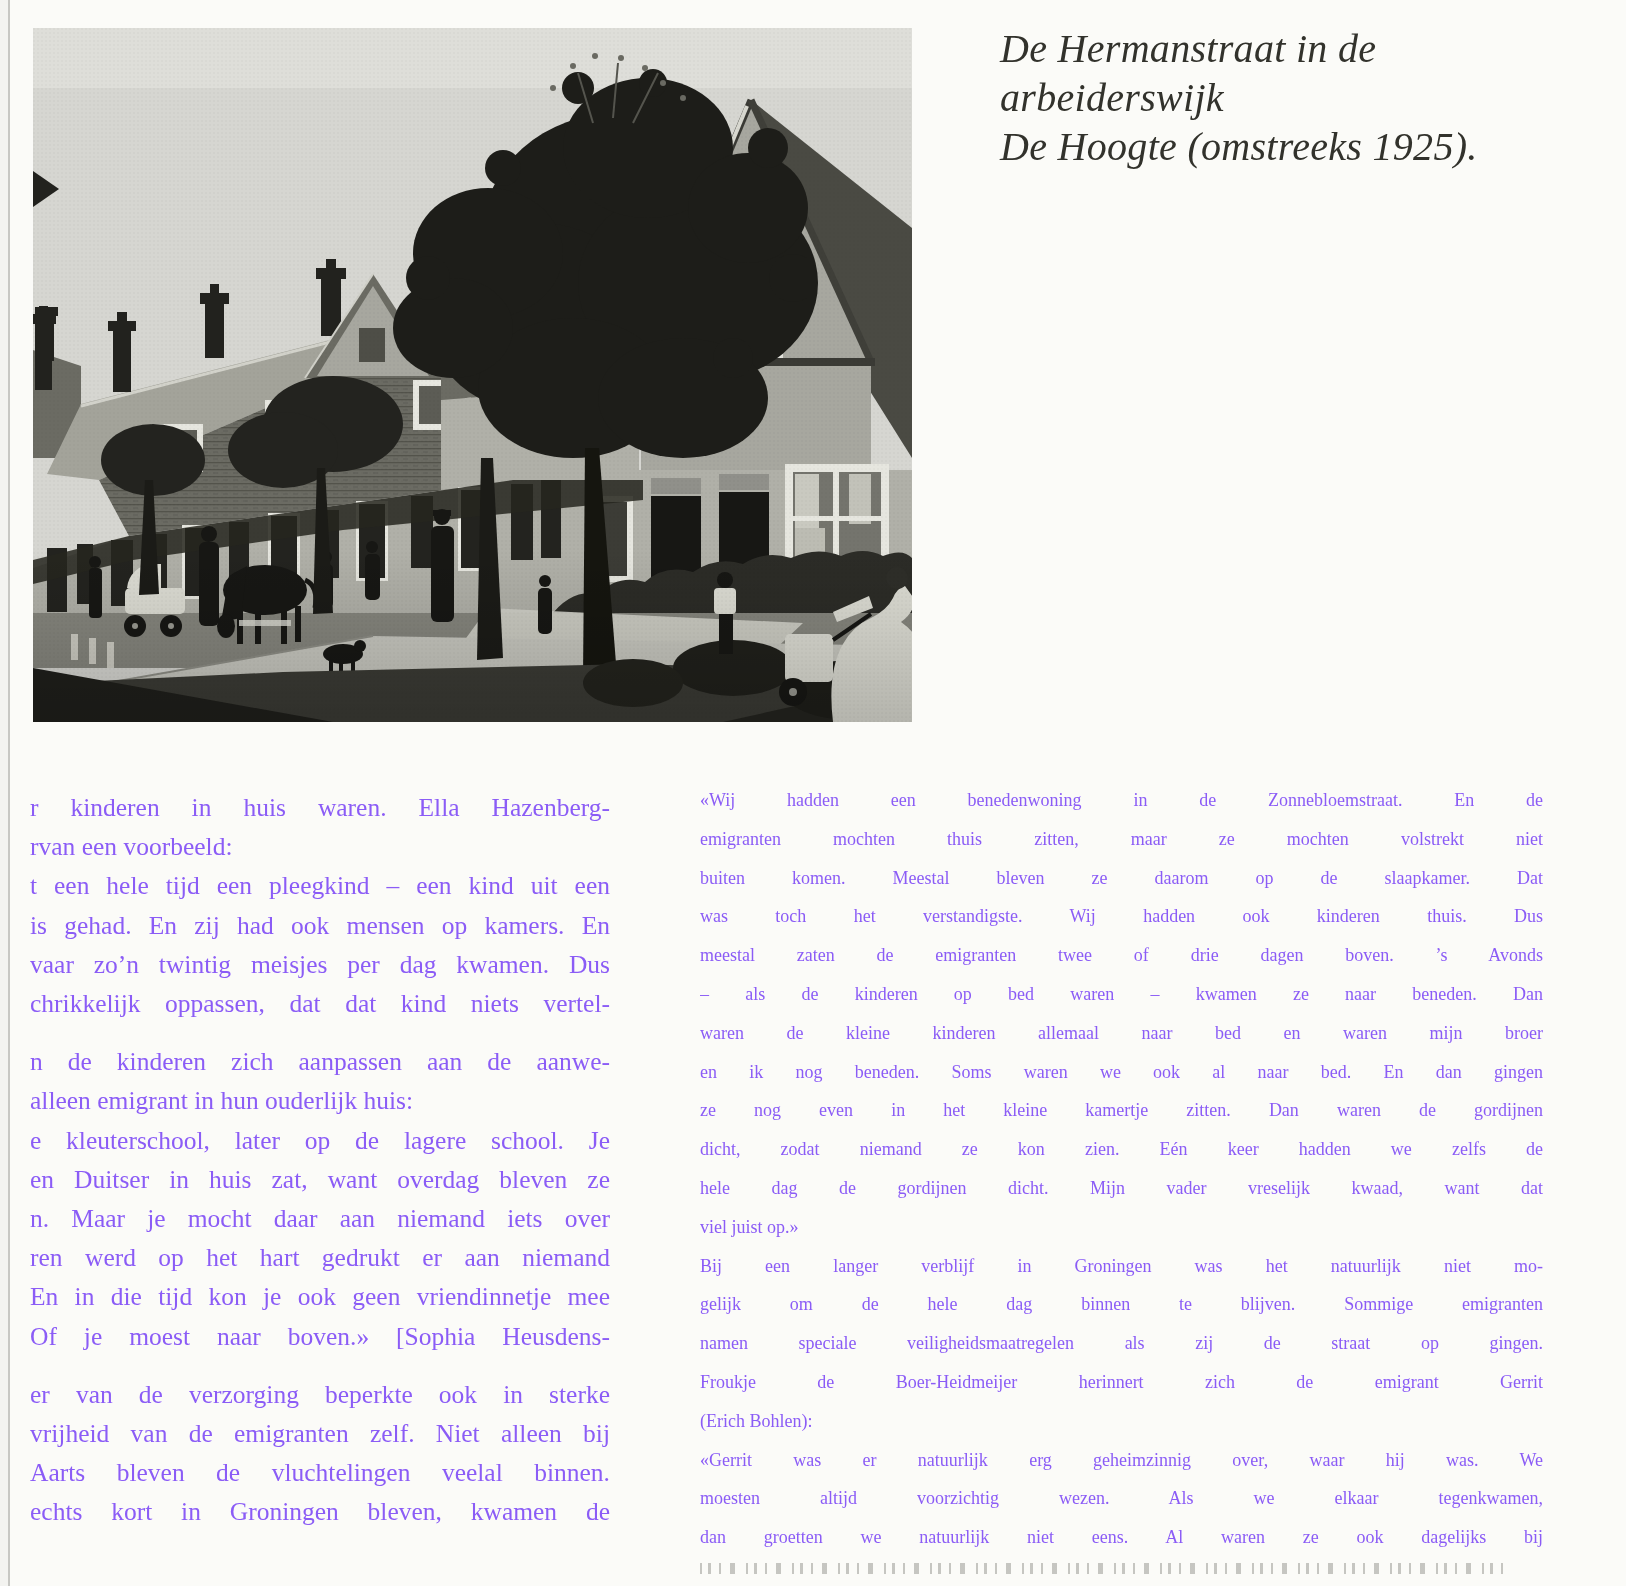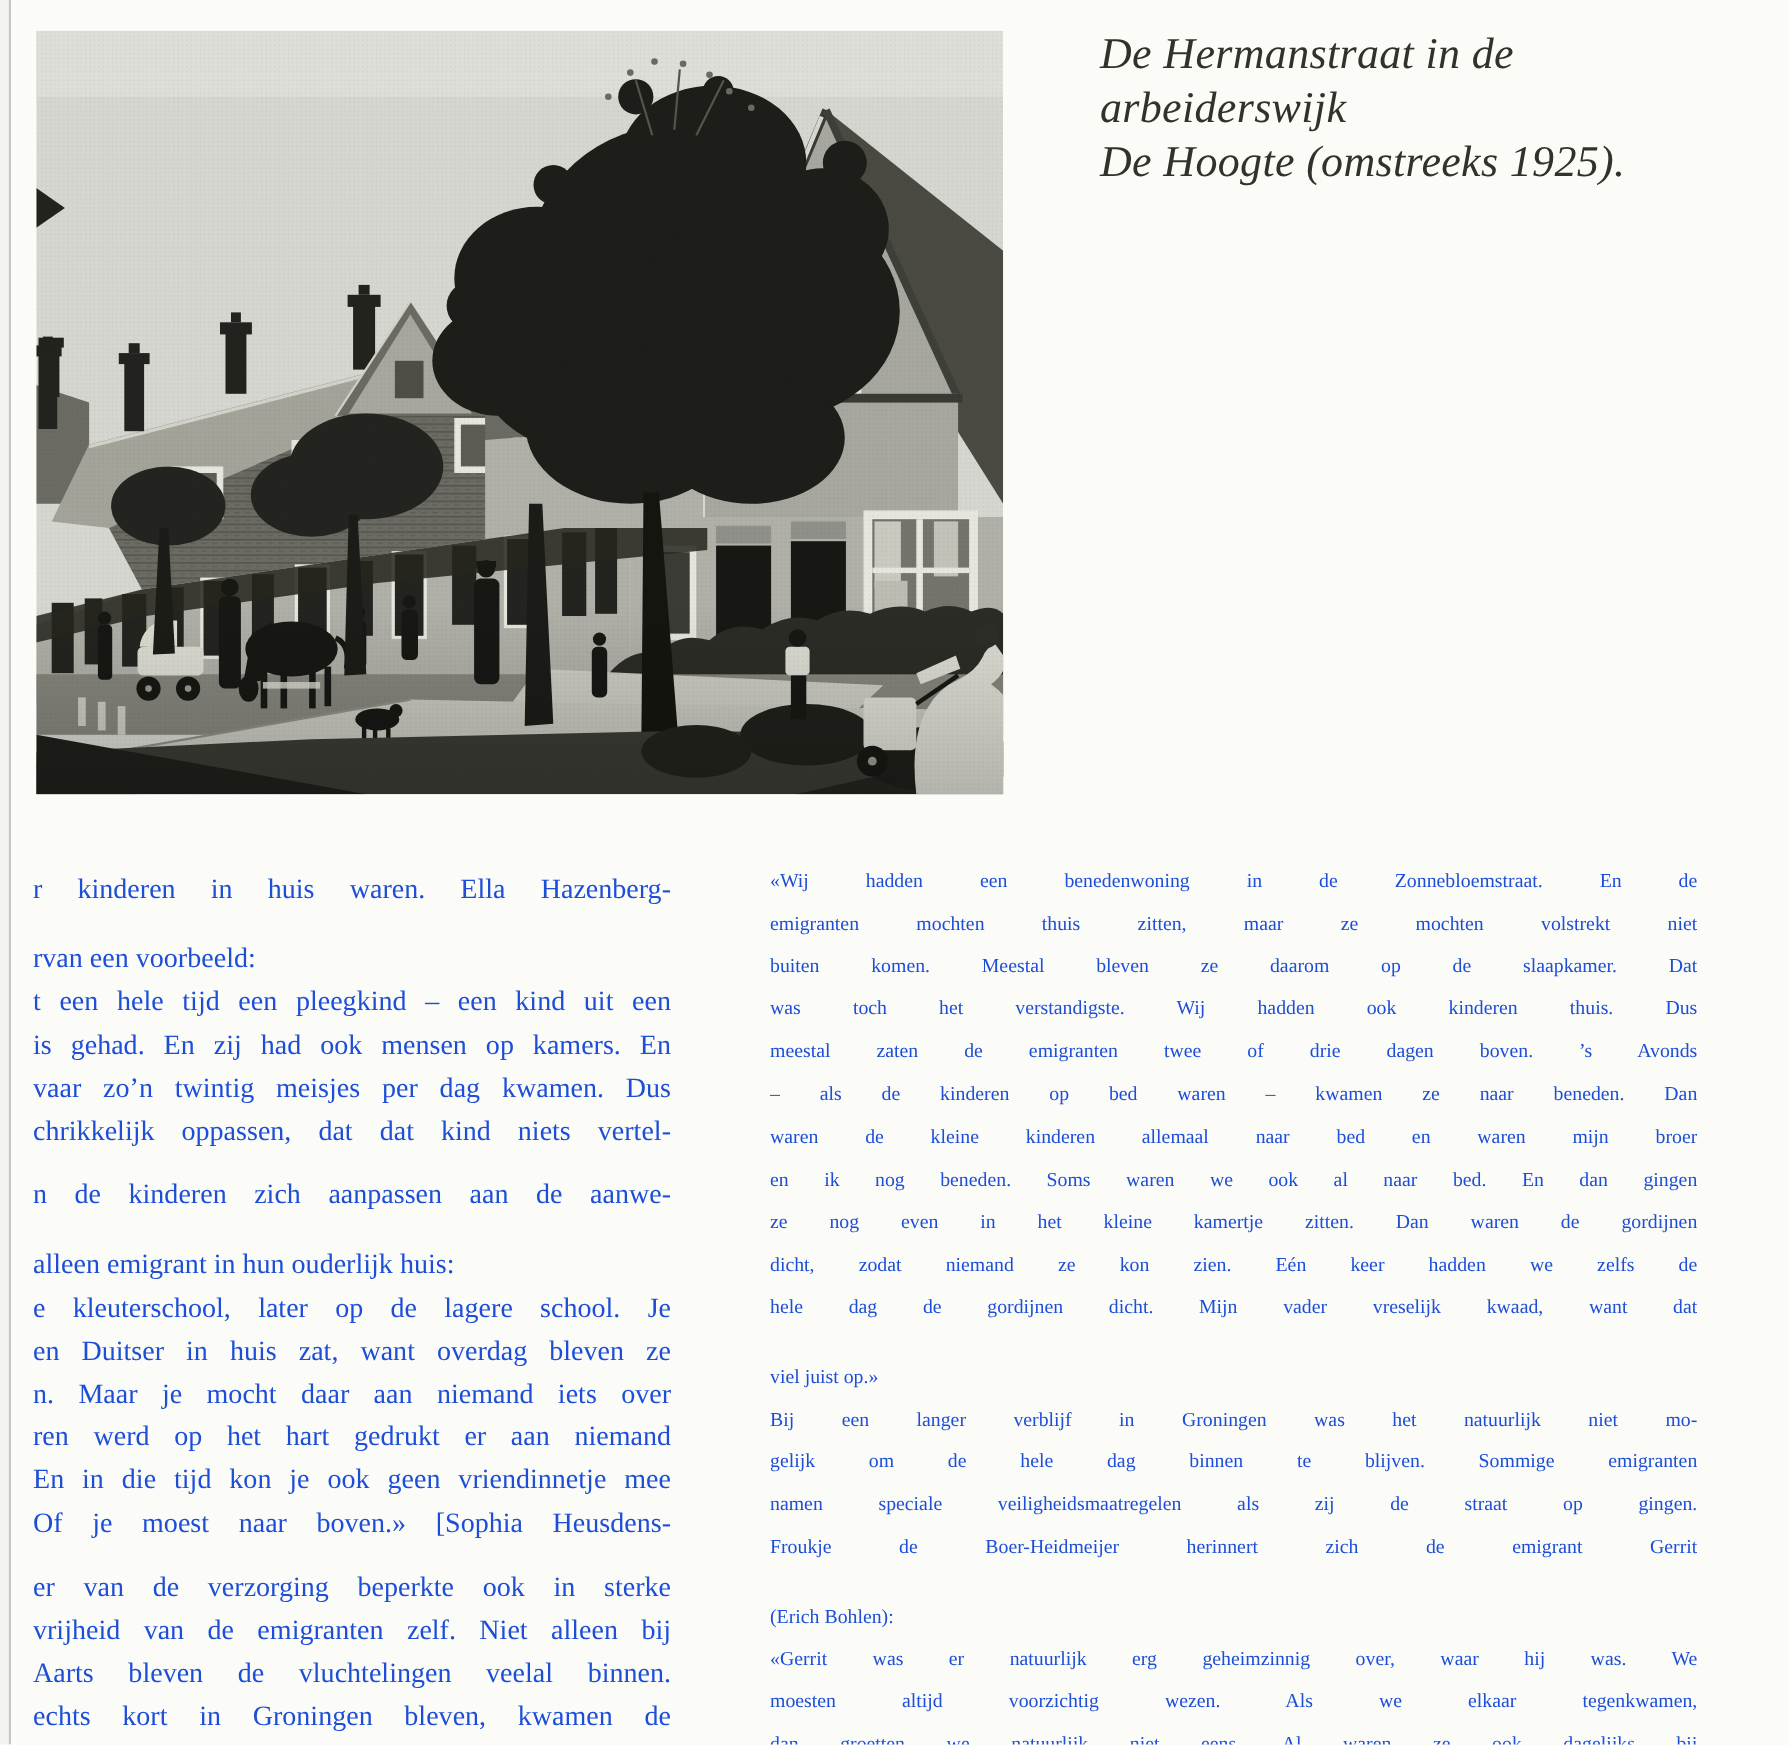--- a/index.html
+++ b/index.html
@@ -10,25 +10,25 @@
     color:#26261f;
   }
   .scan-margin{position:absolute;left:0;top:0;width:8px;height:100%;background:#f3f3f0;}
   .scan-edge{position:absolute;left:8px;top:0;width:2px;height:100%;background:#c7c7c3;}
   figure.photo{position:absolute;left:33px;top:28px;width:879px;height:694px;margin:0;}
   figure.photo svg{display:block;width:100%;height:100%;}
   .caption{
     position:absolute;left:1000px;top:24px;width:560px;
     font-style:italic;font-size:40px;line-height:49px;color:#32322c;letter-spacing:.3px;
   }
-  .col{position:absolute;color:#1d4ed8;}
+  .col{position:absolute;color:#8b5cf6;}
   .col.left{left:30px;top:788px;width:580px;font-size:25.5px;line-height:39.2px;}
   .col.right{left:700px;top:781px;width:843px;font-size:18px;line-height:38.8px;}
   .tline{text-align:justify;text-align-last:justify;overflow:hidden;}
-  .tline.nojust{text-align-last:left;margin-top:24px;}
+  .tline.nojust{text-align-last:left;}
   .col.left .tline.gap{margin-top:19px;}
   .col.right .tline.partial{
     height:11px;margin-top:6px;width:96%;opacity:.45;
     background:repeating-linear-gradient(90deg,
       #84847e 0 2px,transparent 2px 8px,
       #84847e 8px 11px,transparent 11px 19px,
       #84847e 19px 21px,transparent 21px 30px,
       #84847e 30px 35px,transparent 35px 46px);
   }
   

